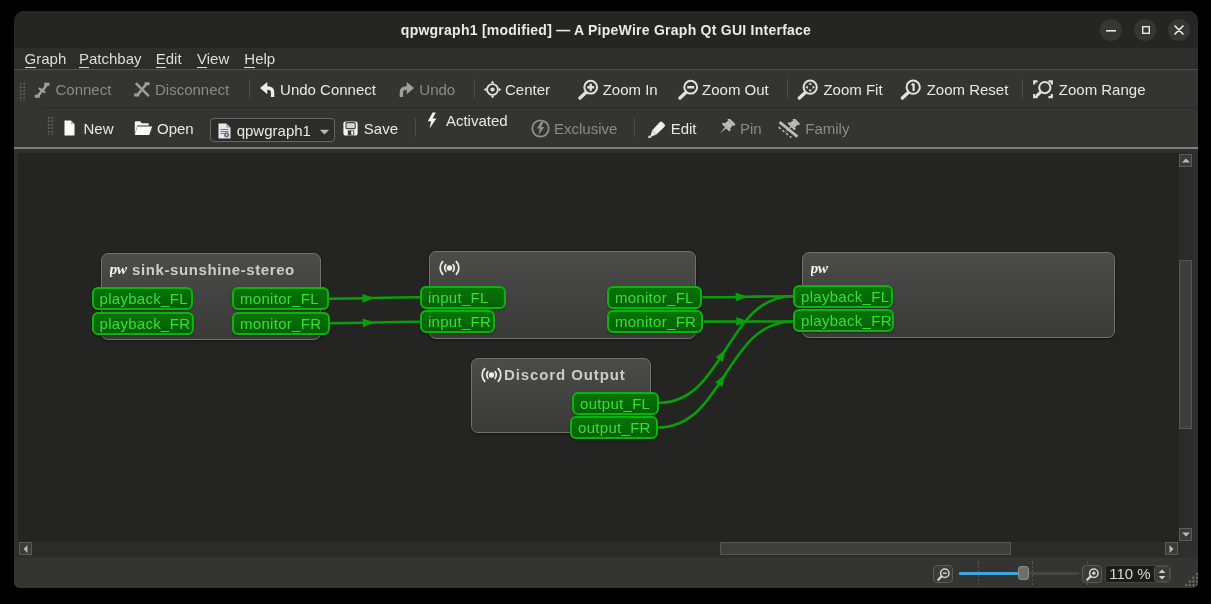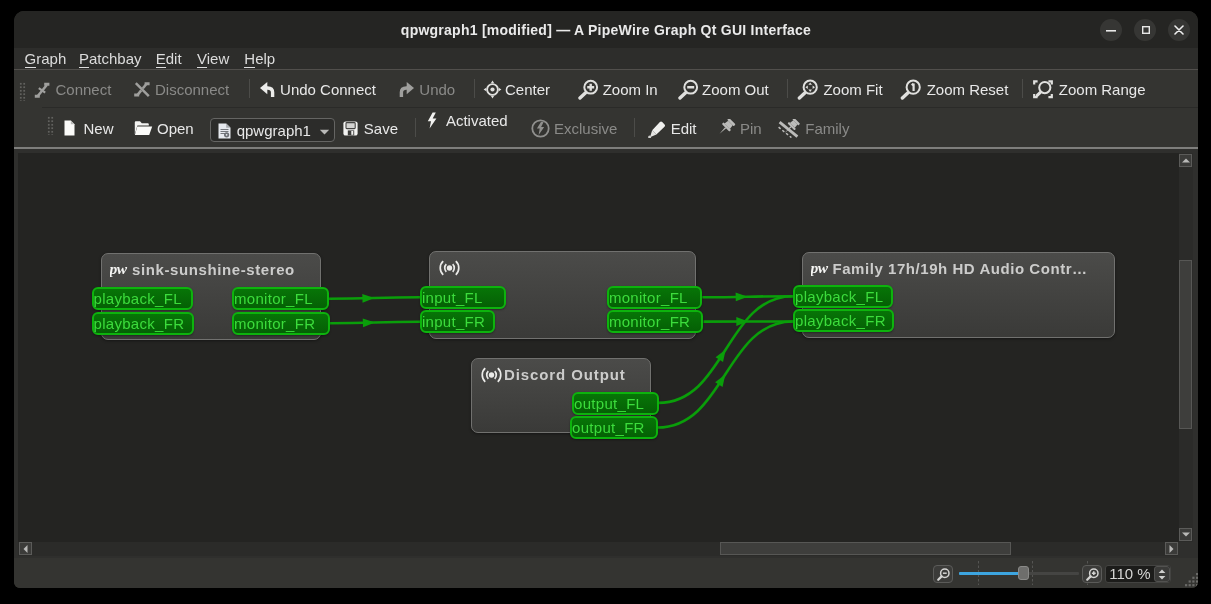--- a/index.html
+++ b/index.html
@@ -34,21 +34,21 @@
   #canvaswrap { position:absolute; left:0; top:138px; width:100%; height:409px; background:#2f2f2d; }
   #canvas { position:absolute; left:4px; top:4px; width:1161px; height:388.5px; background:#242422; }
   
   .node { position:absolute; border:1px solid #71716f; border-radius:7px;
     background:linear-gradient(#4b4b49, #3a3a38);
     box-shadow:0 1px 3px rgba(0,0,0,0.4); }
   .ntitle { position:absolute; left:8px; top:6px; height:20px; display:flex; align-items:center;
     color:#cccccb; font-weight:bold; font-size:15px; white-space:nowrap; letter-spacing:0.2px; }
   .port { position:absolute; height:23px; border:2px solid #0db30d; border-radius:6px;
     background:linear-gradient(#077507, #056005); color:#3cdc3c; font-size:15px;
-    line-height:20px; letter-spacing:0.3px; white-space:nowrap;
+    line-height:20px; padding-left:6px; letter-spacing:0.3px; white-space:nowrap;
     box-shadow:0 1px 2px rgba(0,0,0,0.35); }
   
   .sbtn { position:absolute; background:#3b3b39; border:1px solid #5b5b59; }
   .sthumb { position:absolute; background:#3e3e3c; border:1px solid #575755; }
   #vsb { position:absolute; left:1165px; top:142px; width:14px; height:388.5px; background:#2b2b29; }
   #hsb { position:absolute; left:4px; top:530.5px; width:1160px; height:14px; background:#2b2b29; }
   
   #statusbar { position:absolute; left:0; top:547px; width:100%; height:30px; background:#343431;padding-left:28px; }
   .zbtn { position:absolute; width:20px; height:17.5px; background:#3b3b39;
     border:1px solid #5b5b59; border-radius:4px; }
@@ -293,21 +293,20 @@
           <path d="M8.3,5.2 A5.4,5.4 0 0 0 8.3,12.8 M14.7,5.2 A5.4,5.4 0 0 1 14.7,12.8" stroke="#ebebe9" stroke-width="1.7" fill="none"></path>
           <path d="M5.2,2.2 A9.3,9.3 0 0 0 5.2,15.8 M17.8,2.2 A9.3,9.3 0 0 1 17.8,15.8" stroke="#ebebe9" stroke-width="1.7" fill="none"></path>
         </svg>
       </div>
   </div>
   <div class="node" style="left:787.5px;top:240.5px;width:313.5px;height:86px">
     <div class="ntitle">
         <svg width="20" height="17" viewBox="0 0 20 17" style="margin-right:2px">
           <text x="-0.5" y="12.5" font-size="15.5" font-weight="bold" font-style="italic" fill="#f5f5f3" font-family="Liberation Serif" letter-spacing="-0.5">pw</text>
         </svg>
-        <span style="letter-spacing:0.55px">Family 17h/19h HD Audio Contr…</span>
       </div>
   </div>
   <div class="node" style="left:457px;top:346.5px;width:180px;height:75px">
     <div class="ntitle">
         <svg width="23" height="18" viewBox="0 0 23 18" style="margin-right:1px">
           <circle cx="11.5" cy="9" r="2.7" fill="#ebebe9"></circle>
           <path d="M8.3,5.2 A5.4,5.4 0 0 0 8.3,12.8 M14.7,5.2 A5.4,5.4 0 0 1 14.7,12.8" stroke="#ebebe9" stroke-width="1.7" fill="none"></path>
           <path d="M5.2,2.2 A9.3,9.3 0 0 0 5.2,15.8 M17.8,2.2 A9.3,9.3 0 0 1 17.8,15.8" stroke="#ebebe9" stroke-width="1.7" fill="none"></path>
         </svg>
         <span style="letter-spacing:0.9px">Discord Output</span>

